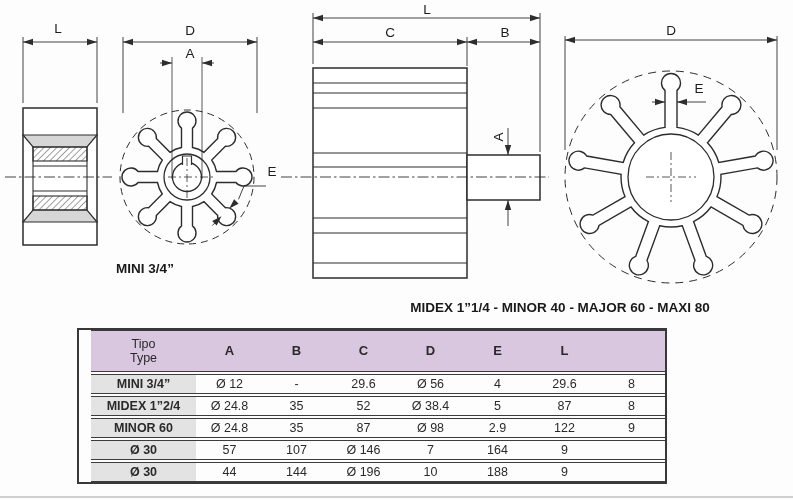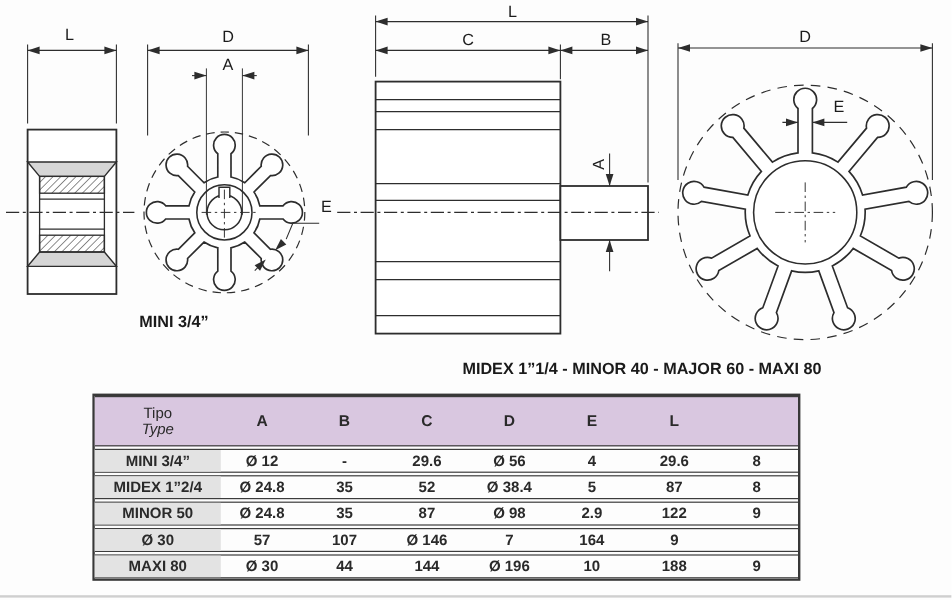--- a/index.html
+++ b/index.html
@@ -24,30 +24,31 @@
   
   #spec-table{
     position:absolute; left:77px; top:328px; width:590px;
     box-sizing:border-box; border:2px solid #383838;
     display:flex; flex-direction:column; row-gap:2px; background:#fdfdfd;
   }
   .trow{
     display:grid; grid-template-columns:105px repeat(7,1fr);
     border-top:1.5px solid #3c3c3c; border-bottom:1.5px solid #3c3c3c;
     background:#fdfdfd;
+    margin-left:12px;
   }
   .trow.thead{height:40px; background:#d9c7e0;}
   .trow.tbody-row{height:18px;}
   .tcell{
     display:flex; flex-direction:column; align-items:center; justify-content:center;
-    font-size:12.5px; line-height:1.15; text-align:center;font-weight:bold;
+    font-size:12.5px; line-height:1.15; text-align:center;
   }
   .thead .tcell{font-weight:bold; font-size:13px;}
   .thead .tcell.hsmall{font-weight:normal; font-size:12.5px;}
-  .thead .tcell.hsmall .it{font-style:italic;}
+  .thead .tcell.hsmall .it{}
   .tbody-row .tcell:first-child{background:#e3e3e3; font-weight:bold;}
   .bottom-edge{position:absolute; left:0; top:496px; width:793px; height:2px; background:#cfcfcf;}
 </style>
 </head>
 <body>
 
 <div id="page">
 
   <div id="drawing-area">
     <svg id="drawing-svg" width="793" height="330" viewBox="0 0 793 330">
@@ -151,21 +152,21 @@
 
     <span class="dim-label" style="left:427px;top:10px">L</span>
     <span class="dim-label" style="left:390px;top:33px">C</span>
     <span class="dim-label" style="left:505px;top:33px">B</span>
     <span class="dim-label rot" style="left:499px;top:137px">A</span>
 
     <span class="dim-label" style="left:671px;top:31px">D</span>
     <span class="dim-label" style="left:699px;top:89px">E</span>
 
     <div class="caption" style="left:145px;top:268px">MINI 3/4”</div>
-    <div class="caption" style="left:535px;top:307px">MIDEX 1”1/4 - MINOR 40 - MAJOR 60 - MAXI 80</div>
+    <div class="caption" style="left:560px;top:307px">MIDEX 1”1/4 - MINOR 40 - MAJOR 60 - MAXI 80</div>
   </div>
 
   <div id="spec-table">
     <div class="trow thead">
       <div class="tcell hsmall">
         <div>Tipo</div>
         <div class="it">Type</div>
       </div>
       <div class="tcell">A</div>
       <div class="tcell">B</div>
@@ -189,40 +190,39 @@
         <div class="tcell">MIDEX 1”2/4</div>
         <div class="tcell">Ø 24.8</div>
         <div class="tcell">35</div>
         <div class="tcell">52</div>
         <div class="tcell">Ø 38.4</div>
         <div class="tcell">5</div>
         <div class="tcell">87</div>
         <div class="tcell">8</div>
       </div>
       <div class="trow tbody-row">
-        <div class="tcell">MINOR 50</div>
+        <div class="tcell">MINOR 60</div>
         <div class="tcell">Ø 24.8</div>
         <div class="tcell">35</div>
         <div class="tcell">87</div>
         <div class="tcell">Ø 98</div>
         <div class="tcell">2.9</div>
         <div class="tcell">122</div>
         <div class="tcell">9</div>
       </div>
       <div class="trow tbody-row">
         <div class="tcell">Ø 30</div>
         <div class="tcell">57</div>
         <div class="tcell">107</div>
         <div class="tcell">Ø 146</div>
         <div class="tcell">7</div>
         <div class="tcell">164</div>
         <div class="tcell">9</div>
       </div>
       <div class="trow tbody-row">
-        <div class="tcell">MAXI 80</div>
         <div class="tcell">Ø 30</div>
         <div class="tcell">44</div>
         <div class="tcell">144</div>
         <div class="tcell">Ø 196</div>
         <div class="tcell">10</div>
         <div class="tcell">188</div>
         <div class="tcell">9</div>
       </div>
     </div>
 

